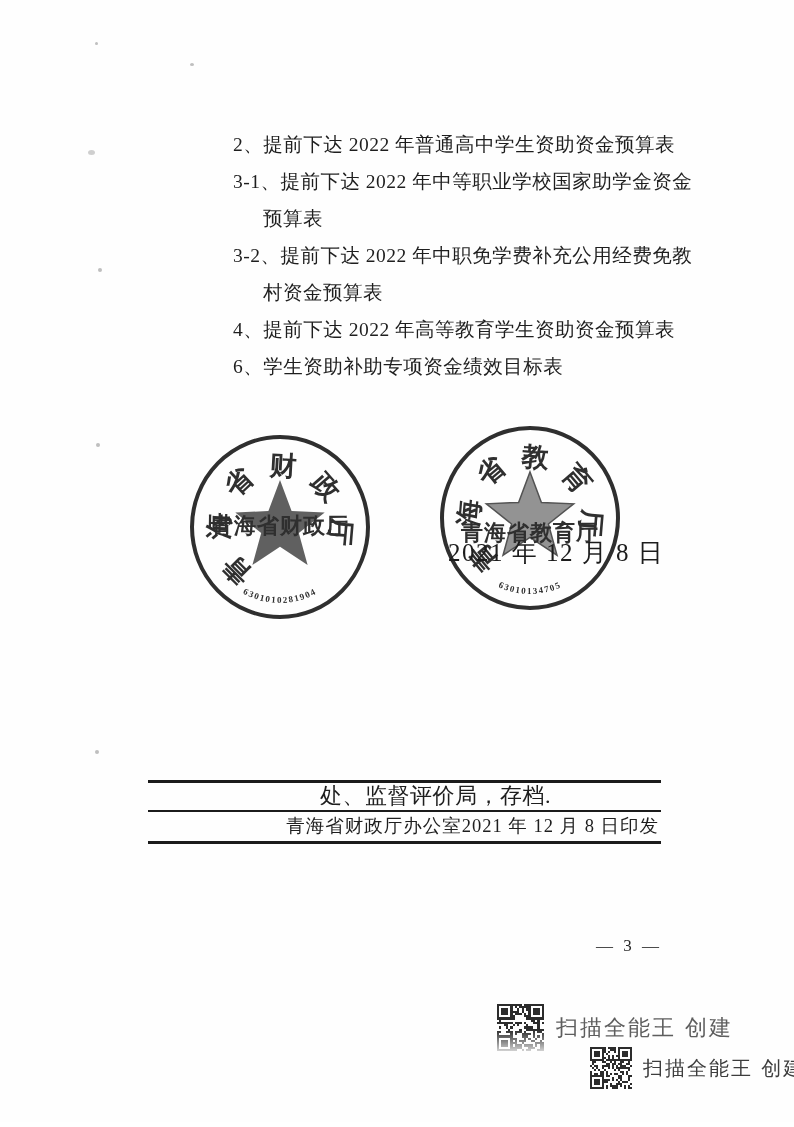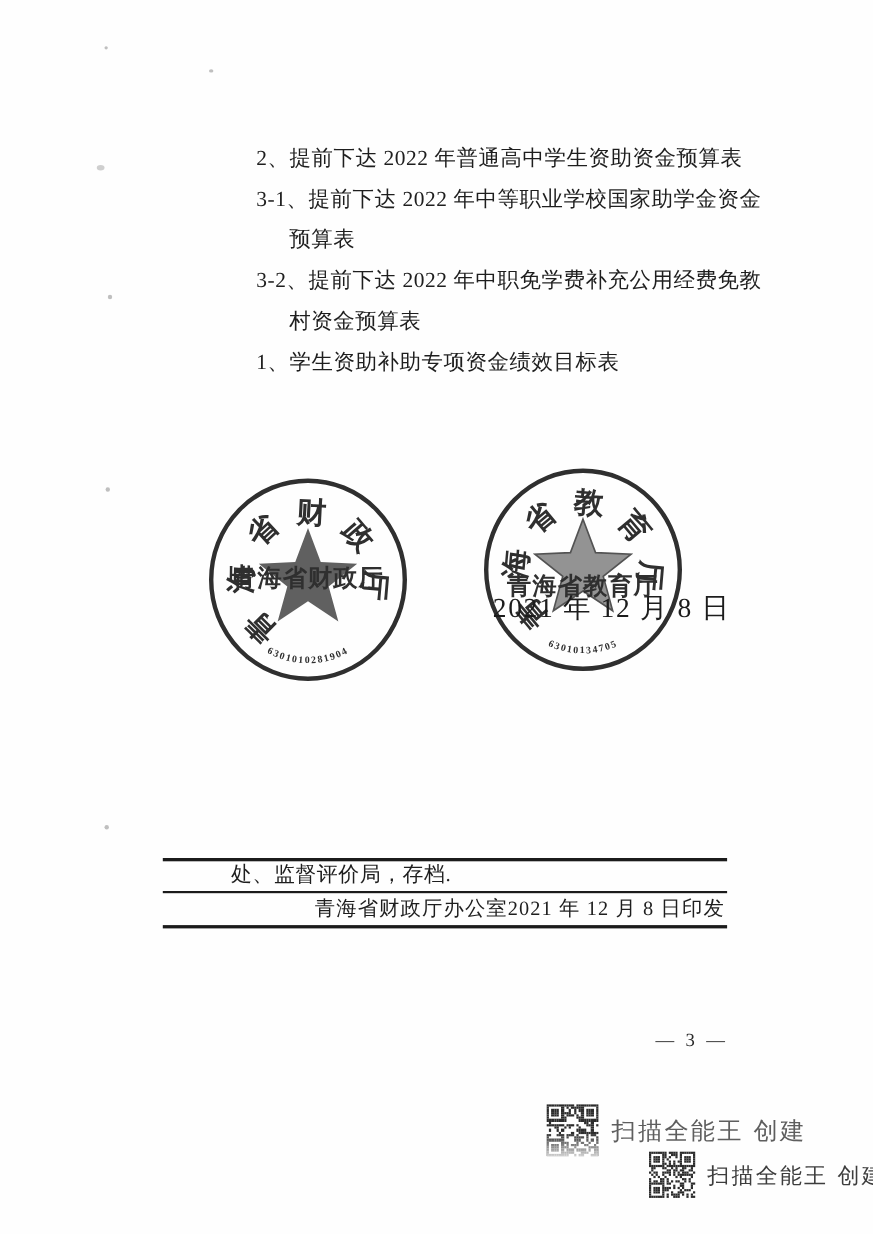--- a/index.html
+++ b/index.html
@@ -31,21 +31,21 @@
   .disclosure{
     font-family:"DejaVu Sans","Liberation Sans",sans-serif;
     font-weight:bold; font-size:19.5px; line-height:26px; color:#161616;
     letter-spacing:0.5px;
   }
   .rule{background:#1b1b1b;}
   .rule-1{height:2.5px; margin-top:3px;}
   .rule-2{height:2px; margin-top:2px;}
   .rule-3{height:3px; margin-top:1px;}
   .cc1{margin-top:4px; padding-left:18px; font-size:18.5px; line-height:25px; letter-spacing:0.5px; white-space:nowrap; color:#1e1e1e;}
-  .cc2{padding-left:62px; font-size:19px; line-height:25px; letter-spacing:0.5px; color:#1e1e1e;}
+  .cc2{padding-left:62px; font-size:22px; line-height:25px; letter-spacing:0.5px; color:#1e1e1e;text-align:center;}
   .issuer-row{
     display:flex; justify-content:flex-end; align-items:center;
     height:28px; font-size:18.5px; letter-spacing:1px; color:#1e1e1e; padding:0 2px;
   }
   
   .page-number{
     position:absolute; left:596px; top:936px; font-size:17px;
     letter-spacing:3px; color:#2a2a2a; white-space:nowrap;
   }
   
@@ -74,21 +74,22 @@
 <body>
 
 <div class="page">
 
   <div class="attachments" id="attachments">
       <div class="att-line">2、提前下达 2022 年普通高中学生资助资金预算表</div>
       <div class="att-line">3-1、提前下达 2022 年中等职业学校国家助学金资金</div>
       <div class="att-line cont">预算表</div>
       <div class="att-line">3-2、提前下达 2022 年中职免学费补充公用经费免教</div>
       <div class="att-line cont">村资金预算表</div>
-      <div class="att-line">1、学生资助补助专项资金绩效目标表</div>
+      <div class="att-line">4、提前下达 2022 年高等教育学生资助资金预算表</div>
+      <div class="att-line">6、学生资助补助专项资金绩效目标表</div>
     </div>
 
   <div class="seal seal-left">
     <svg id="seal0" viewBox="0 0 196 196">
         <ellipse cx="98" cy="98" rx="88" ry="90" fill="none" stroke="#2f2f2f" stroke-width="4"></ellipse>
         <polygon points="98.0,51.0 109.6,82.0 142.7,83.5 116.8,104.1 125.6,136.0 98.0,117.7 70.4,136.0 79.2,104.1 53.3,83.5 86.4,82.0" fill="#525252" opacity="0.92" stroke="none" stroke-width="0"></polygon>
         <text x="98" y="46" text-anchor="middle" font-size="27" font-weight="bold" fill="#2f2f2f" transform="rotate(-135 98 98)">青</text>
         <text x="98" y="46" text-anchor="middle" font-size="27" font-weight="bold" fill="#2f2f2f" transform="rotate(-89 98 98)">海</text>
         <text x="98" y="46" text-anchor="middle" font-size="27" font-weight="bold" fill="#2f2f2f" transform="rotate(-43 98 98)">省</text>
         <text x="98" y="46" text-anchor="middle" font-size="27" font-weight="bold" fill="#2f2f2f" transform="rotate(3 98 98)">财</text>

